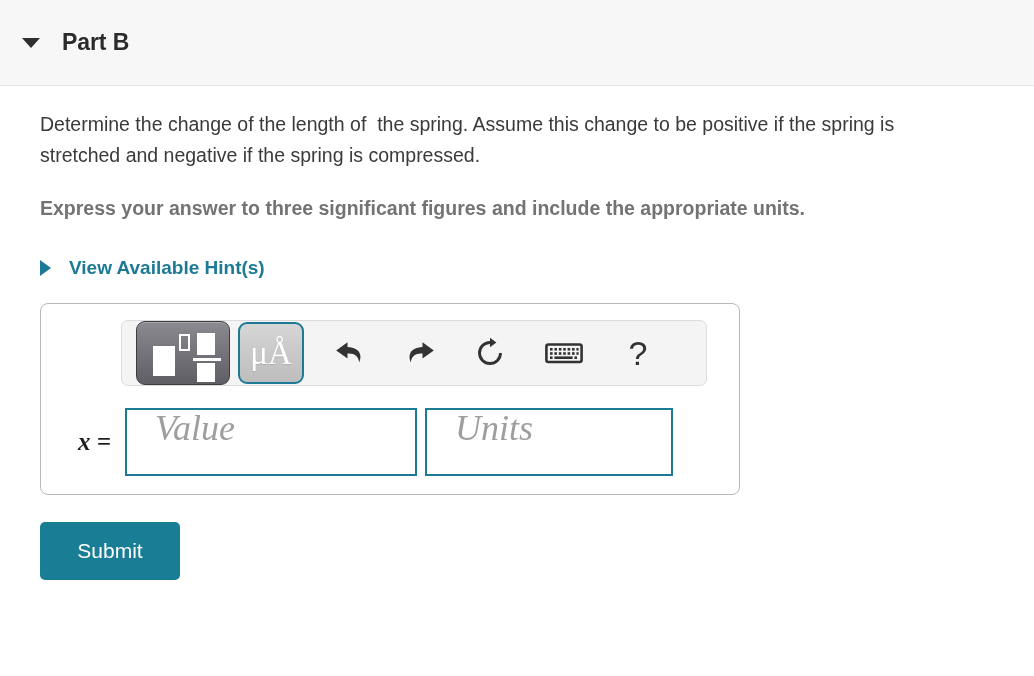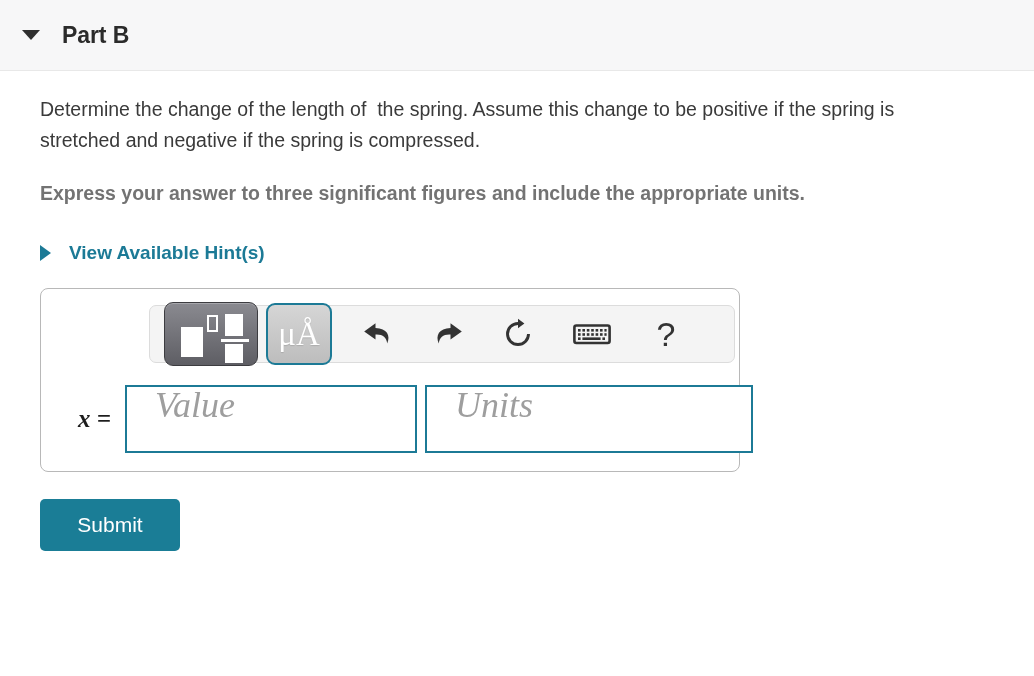--- a/index.html
+++ b/index.html
@@ -11,21 +11,21 @@
     width: 1034px;
     height: 676px;
     background: #ffffff;
     font-family: "Liberation Sans", sans-serif;
     -webkit-font-smoothing: antialiased;
     overflow: hidden;
   }
 
   
   .part-header {
-    height: 71px;
+    height: 86px;
     background: #f7f7f8;
     border-bottom: 1px solid #e8e8e8;
     display: flex;
     align-items: center;
     box-sizing: border-box;
   }
   .collapse-caret {
     width: 62px;
     display: flex;
     align-items: center;
@@ -97,27 +97,27 @@
     margin-top: 24px;
     width: 700px;
     border: 1px solid #b8b8b8;
     border-radius: 8px;
     box-sizing: border-box;
     padding: 16px 16px 18px 16px;
     background: #ffffff;
   }
 
   .toolbar {
-    margin-left: 92px;
+    margin-left: 64px;
     width: 586px;
     box-sizing: border-box;
     background: #f4f4f4;
     border: 1px solid #dcdcdc;
     border-radius: 7px;
-    height: 58px;
+    height: 66px;
     display: flex;
     align-items: center;
     padding-left: 14px;
   }
 
   
   .tb-template {
     width: 92px;
     height: 62px;
     border-radius: 9px;
@@ -226,38 +226,38 @@
     height: 68px;
     box-sizing: border-box;
     border: 2px solid #1c7a96;
     background: #ffffff;
     display: flex;
     padding-left: 28px;
     cursor: text;
   }
   .field-value { width: 292px; flex: none; }
   .field-units {
-    width: 328px;
+    width: 248px;
     flex: none;
     margin-left: 8px;
   }
   .placeholder {
     font-family: "Liberation Serif", serif;
     font-style: italic;
     font-size: 36px;
     color: #9e9e9e;
     line-height: 1;
     user-select: none;
   }
 
   
   .submit-btn {
     margin-top: 27px;
     width: 140px;
-    height: 52px;
+    height: 58px;
     background: #1a7d96;
     border: none;
     border-radius: 5px;
     color: #ffffff;
     font-family: "Liberation Sans", sans-serif;
     font-size: 21px;
     cursor: pointer;
     padding: 0;
   }
 </style>

